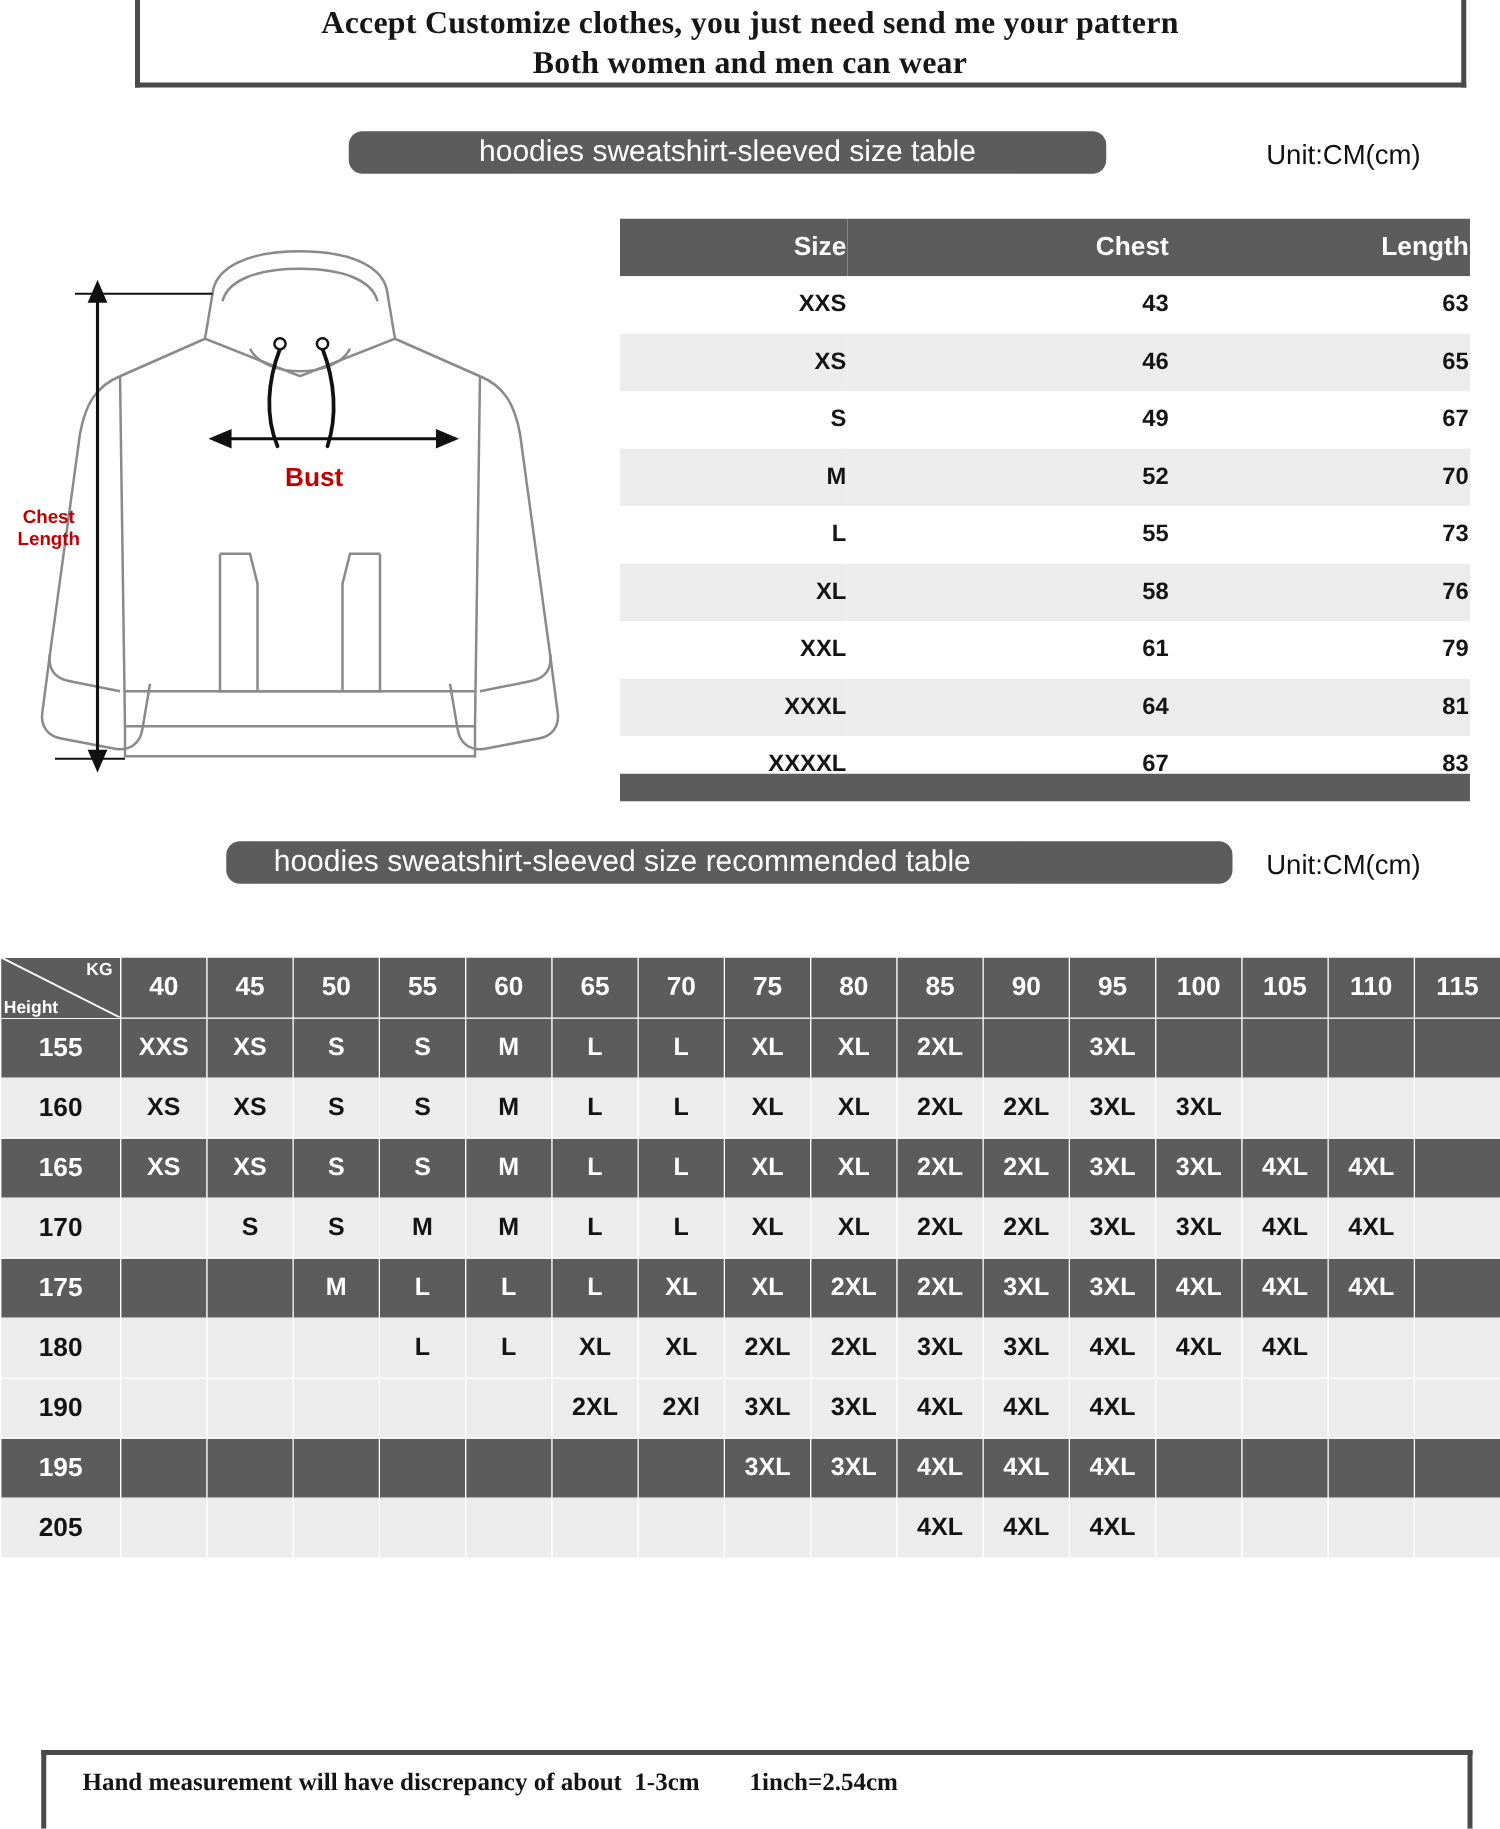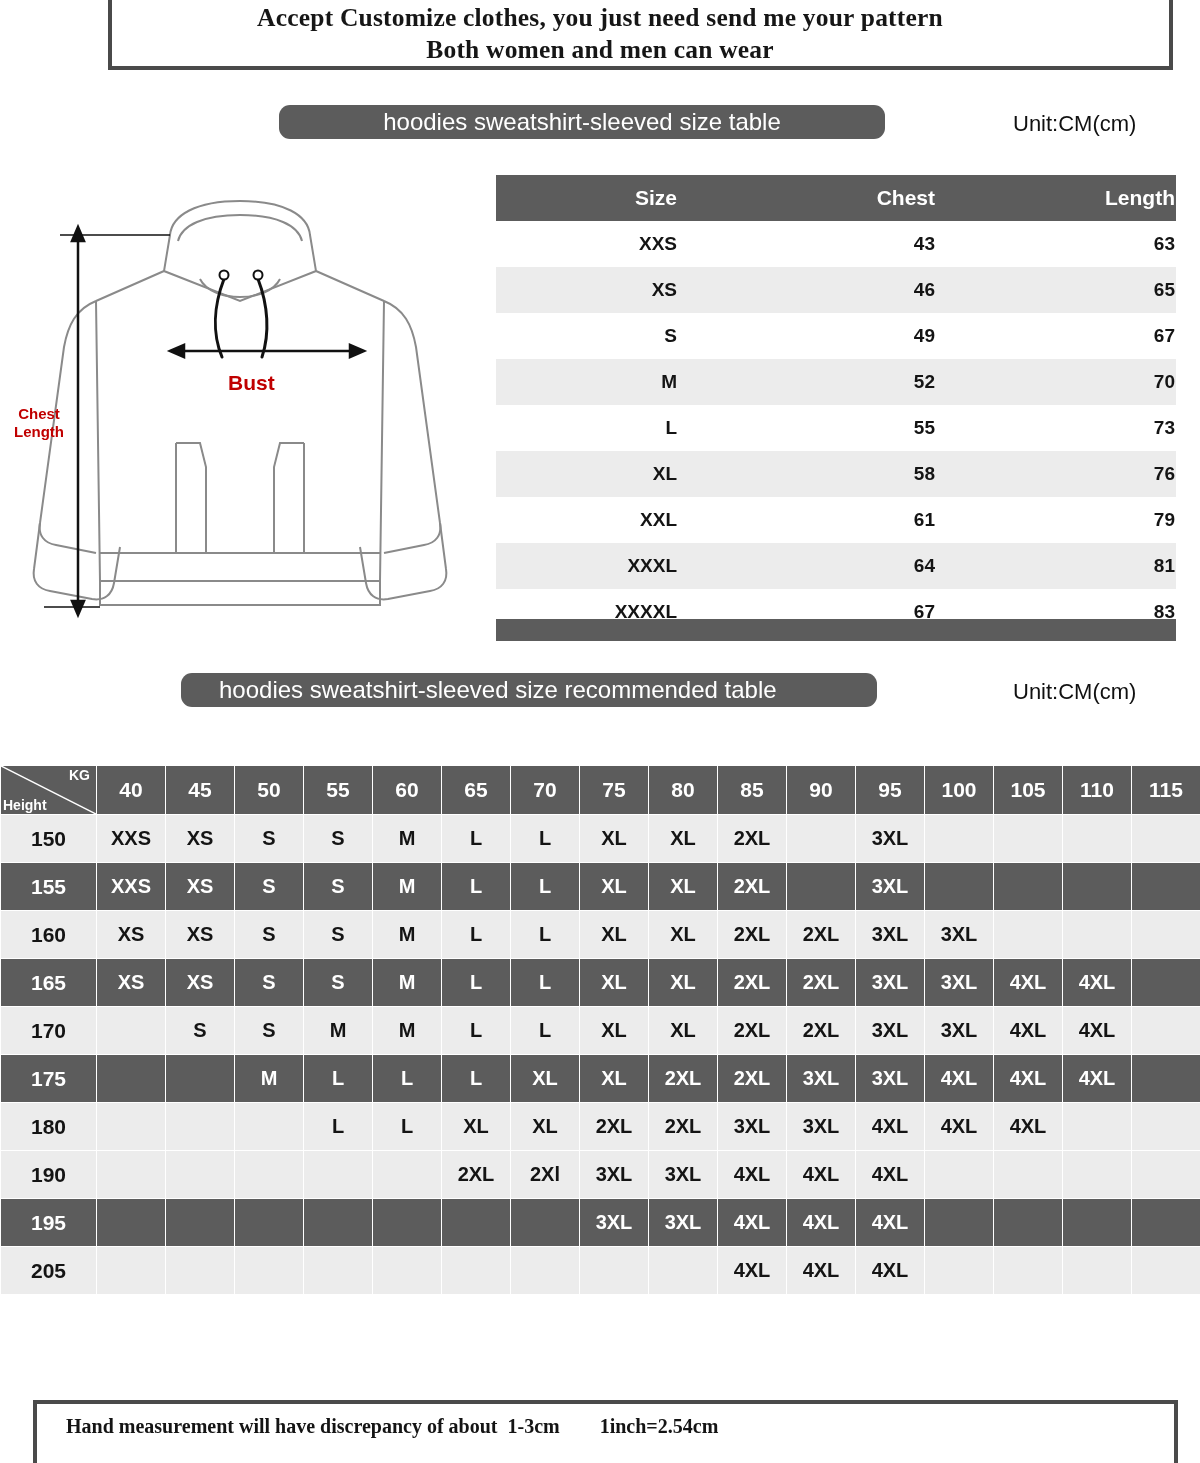--- a/index.html
+++ b/index.html
@@ -56,21 +56,21 @@
     justify-content: center;
     font-family: "Liberation Sans", sans-serif;
     border-radius: 11px;
   }
   #title-bar-1 {
     left: 279px; top: 105px;
     width: 606px; height: 34px;
   }
   #title-bar-2 {
     left: 181px; top: 673px;
-    width: 696px; height: 34px;
+    width: 805px; height: 34px;
     justify-content: flex-start;
     padding-left: 38px;
     box-sizing: border-box;
   }
   .unit-label {
     position: absolute;
     font-size: 22px;
     font-weight: normal;
     color: #111;
     font-family: "Liberation Sans", sans-serif;
@@ -377,39 +377,20 @@
       <th>85</th>
       <th>90</th>
       <th>95</th>
       <th>100</th>
       <th>105</th>
       <th>110</th>
       <th>115</th>
     </tr>
   </thead>
   <tbody>
-    <tr class="light">
-      <td class="hcell">150</td>
-      <td>XXS</td>
-      <td>XS</td>
-      <td>S</td>
-      <td>S</td>
-      <td>M</td>
-      <td>L</td>
-      <td>L</td>
-      <td>XL</td>
-      <td>XL</td>
-      <td>2XL</td>
-      <td></td>
-      <td>3XL</td>
-      <td></td>
-      <td></td>
-      <td></td>
-      <td></td>
-    </tr>
     <tr class="dark">
       <td class="hcell">155</td>
       <td>XXS</td>
       <td>XS</td>
       <td>S</td>
       <td>S</td>
       <td>M</td>
       <td>L</td>
       <td>L</td>
       <td>XL</td>

